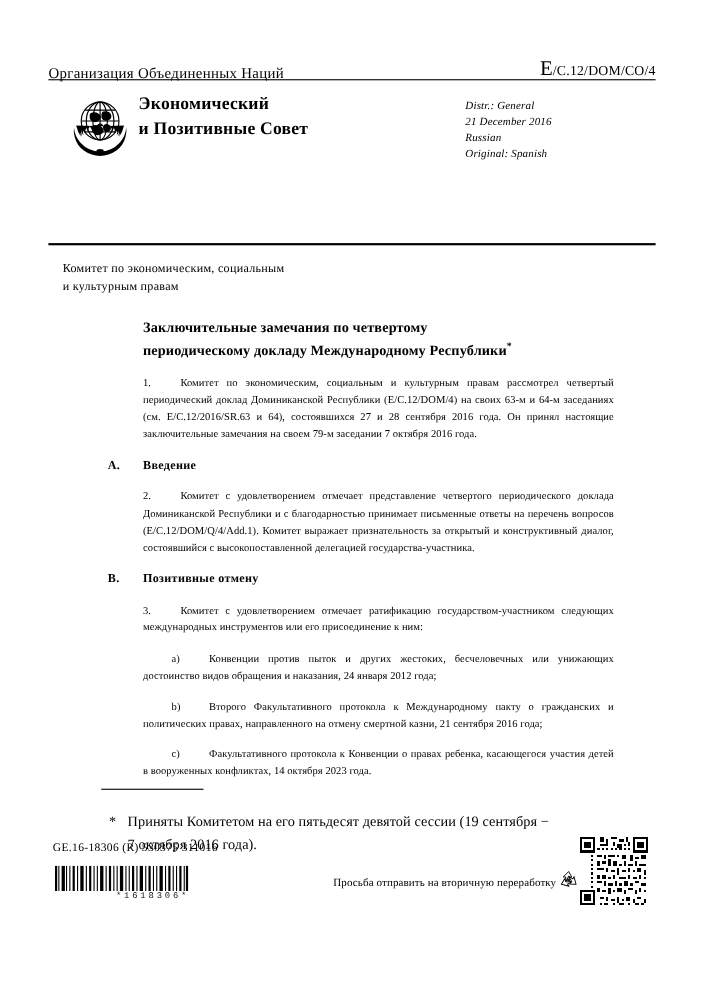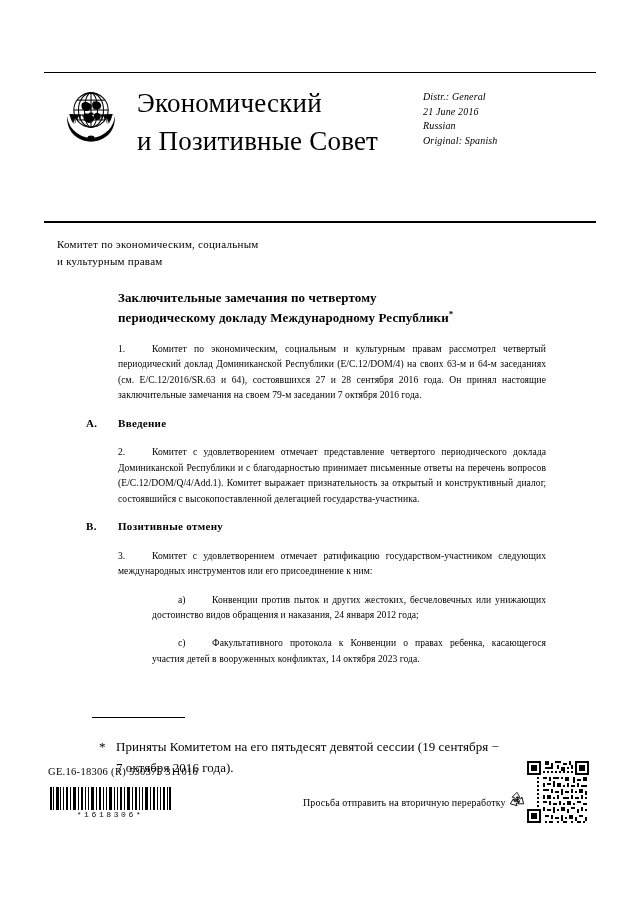--- a/index.html
+++ b/index.html
@@ -66,24 +66,24 @@
   
   .emblem {
     position: absolute;
     left: 57px;
     top: 81px;
     width: 68px;
     height: 66px;
   }
   .masthead-title {
     position: absolute;
-    left: 137px;
+    left: 126px;
     top: 84px;
-    font-size: 27px;
-    font-weight: normal;
+    font-size: 16px;
+    font-weight: bold;
     line-height: 1.42;
     letter-spacing: 0.2px;
   }
   .distr {
     position: absolute;
     left: 423px;
     top: 90px;
     font-size: 10px;
     line-height: 1.47;
     letter-spacing: 0.15px;
@@ -98,21 +98,21 @@
     width: 420px;
     font-size: 11px;
     font-weight: normal;
     line-height: 1.55;
     letter-spacing: 0.25px;
   }
 
   
   .body-col {
     position: absolute;
-    left: 118px;
+    left: 130px;
     top: 288px;
     width: 428px;
     font-family: Liberation Serif, serif;
   }
   .doc-title {
     font-size: 13px;
     font-weight: bold;
     line-height: 1.52;
     letter-spacing: 0.1px;
     margin: 0 0 13px 0;
@@ -134,21 +134,20 @@
     display: inline-block;
     width: 34px;
   }
   .para .alpha {
     display: inline-block;
     width: 34px;
     margin-left: 26px;
   }
   .para.sub {
     margin-bottom: 12px;
-    margin-left: 34px;
   }
 
   .section-head {
     position: relative;
     margin: 0 0 13px 0;
     font-size: 11px;
     font-weight: bold;
     letter-spacing: 0.3px;
     line-height: 1.4;
   }
@@ -205,21 +204,21 @@
     height: 23px;
   }
   .barcode-text {
     position: absolute;
     left: 48px;
     top: 810px;
     width: 124px;
     font-family: "Liberation Mono", "DejaVu Sans Mono", monospace;
     font-size: 8px;
     letter-spacing: 2.6px;
-    text-align: center;
+    text-align: right;
     color: #111;
   }
   .recycle-text {
     position: absolute;
     left: 303px;
     top: 797px;
     font-size: 10px;
     letter-spacing: 0.1px;
     white-space: nowrap;
   }
@@ -236,20 +235,24 @@
     top: 759px;
     width: 66px;
     height: 66px;
   }
 </style>
 </head>
 <body>
 
 <div id="page">
 
+  <div class="hdr-row">
+    <div class="hdr-org">Организация Объединенных Наций</div>
+    <div class="hdr-sym"><span class="big">E</span><span>/C.12/DOM/CO/4</span></div>
+  </div>
   <div class="rule-thin"></div>
 
   <div class="emblem">
     <svg viewBox="0 0 100 100" width="68" height="66" aria-hidden="true">
       <g fill="none" stroke="#000" stroke-width="1.6">
         <circle cx="50" cy="44" r="26"></circle>
         <ellipse cx="50" cy="44" rx="10" ry="26"></ellipse>
         <ellipse cx="50" cy="44" rx="19" ry="26"></ellipse>
         <line x1="24" y1="44" x2="76" y2="44"></line>
         <line x1="29" y1="29" x2="71" y2="29"></line>
@@ -271,21 +274,21 @@
     </svg>
   </div>
 
   <div class="masthead-title">
     <div>Экономический</div>
     <div>и Позитивные Совет</div>
   </div>
 
   <div class="distr">
     <div>Distr.: General</div>
-    <div>21 June 2016</div>
+    <div>21 December 2016</div>
     <div>Russian</div>
     <div>Original: Spanish</div>
   </div>
 
   <div class="rule-thick"></div>
 
   <div class="committee">
     <div>Комитет по экономическим, социальным</div>
     <div>и культурным правам</div>
   </div>
@@ -308,20 +311,21 @@
 
     <div class="section-head">
       <span class="letter">B.</span>
       <span>Позитивные отмену</span>
     </div>
 
     <p class="para"><span class="num">3.</span><span>Комитет с удовлетворением отмечает ратификацию государством-участником следующих международных инструментов или его присоединение к ним:</span></p>
 
     <p class="para sub"><span class="alpha">a)</span><span>Конвенции против пыток и других жестоких, бесчеловечных или унижающих достоинство видов обращения и наказания, 24 января 2012 года;</span></p>
 
+    <p class="para sub"><span class="alpha">b)</span><span>Второго Факультативного протокола к Международному пакту о гражданских и политических правах, направленного на отмену смертной казни, 21 сентября 2016 года;</span></p>
 
     <p class="para sub"><span class="alpha">c)</span><span>Факультативного протокола к Конвенции о правах ребенка, касающегося участия детей в вооруженных конфликтах, 14 октября 2023 года.</span></p>
 
   </div>
 
   <div class="fn-rule"></div>
   <div class="footnote"><span class="fn-mark">*</span><span class="fn-text">Приняты Комитетом на его пятьдесят девятой сессии (19 сентября − 7 октября 2016 года).</span></div>
 
   <div class="job-no">GE.16-18306  (R)  530375  311016</div>
 

